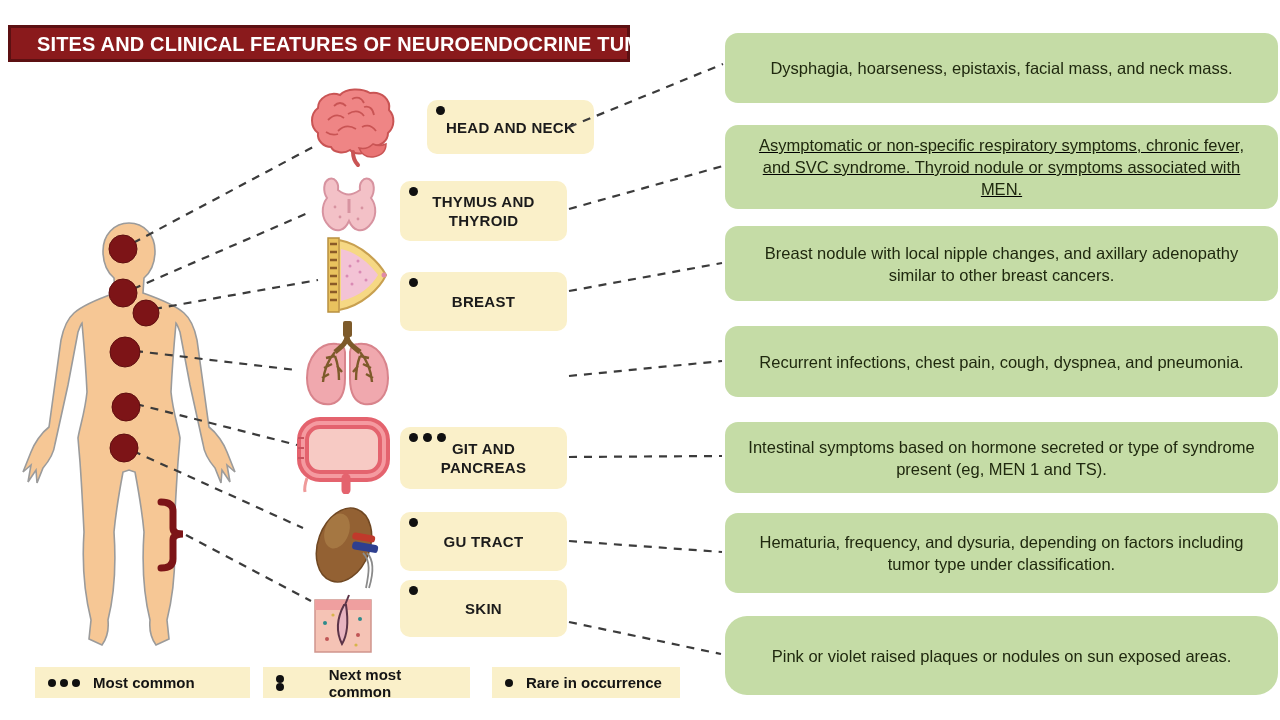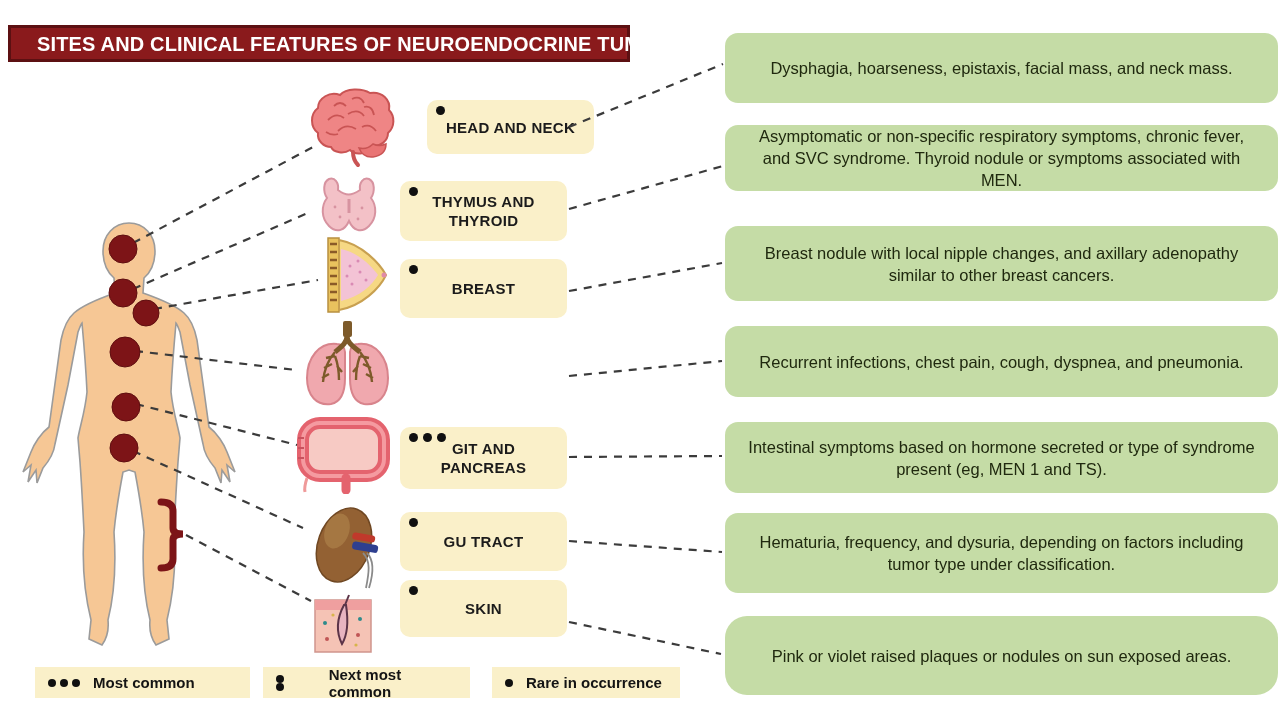--- a/index.html
+++ b/index.html
@@ -40,24 +40,24 @@
   .feature span { font-size:16.5px; line-height:22px; color:#20290f; }
   
   .legend-item {
     position:absolute; top:667px; height:31px; background:#faf0c9;
     display:flex; align-items:center; padding:0 10px 0 13px; z-index:2;
   }
   .legend-item .dots { line-height:0; margin-right:9px; }
   .legend-item .dots .dot { width:8px; height:8px; margin-right:4px; }
   .legend-item .lbl { font-weight:bold; font-size:15px; color:#141414; }
   
-  .sl-0{top:100px;height:54px;margin-left:27px;} .sl-1{top:181px;height:60px;} .sl-2{top:259px;height:59px;}
+  .sl-0{top:100px;height:54px;margin-left:27px;} .sl-1{top:181px;height:60px;} .sl-2{top:272px;height:59px;}
   .sl-3{top:347px;height:59px;} .sl-4{top:427px;height:62px;} .sl-5{top:512px;height:59px;}
   .sl-6{top:580px;height:57px;}
-  .ft-0{top:33px;height:70px;} .ft-1{top:125px;height:66px;} .ft-2{top:226px;height:75px;}
+  .ft-0{top:33px;height:70px;} .ft-1{top:125px;height:84px;text-decoration:underline;} .ft-2{top:226px;height:75px;}
   .ft-3{top:326px;height:71px;text-align:center;} .ft-4{top:422px;height:71px;} .ft-5{top:513px;height:80px;}
   .ft-6{top:616px;height:79px;border-radius:22px;}
   .lg-0{left:35px;width:215px;} .lg-1{left:263px;width:207px;gap:21px;} .lg-2{left:492px;width:188px;}
 </style>
 </head>
 <body>
 
 <div class="page">
 
   <div class="banner">

